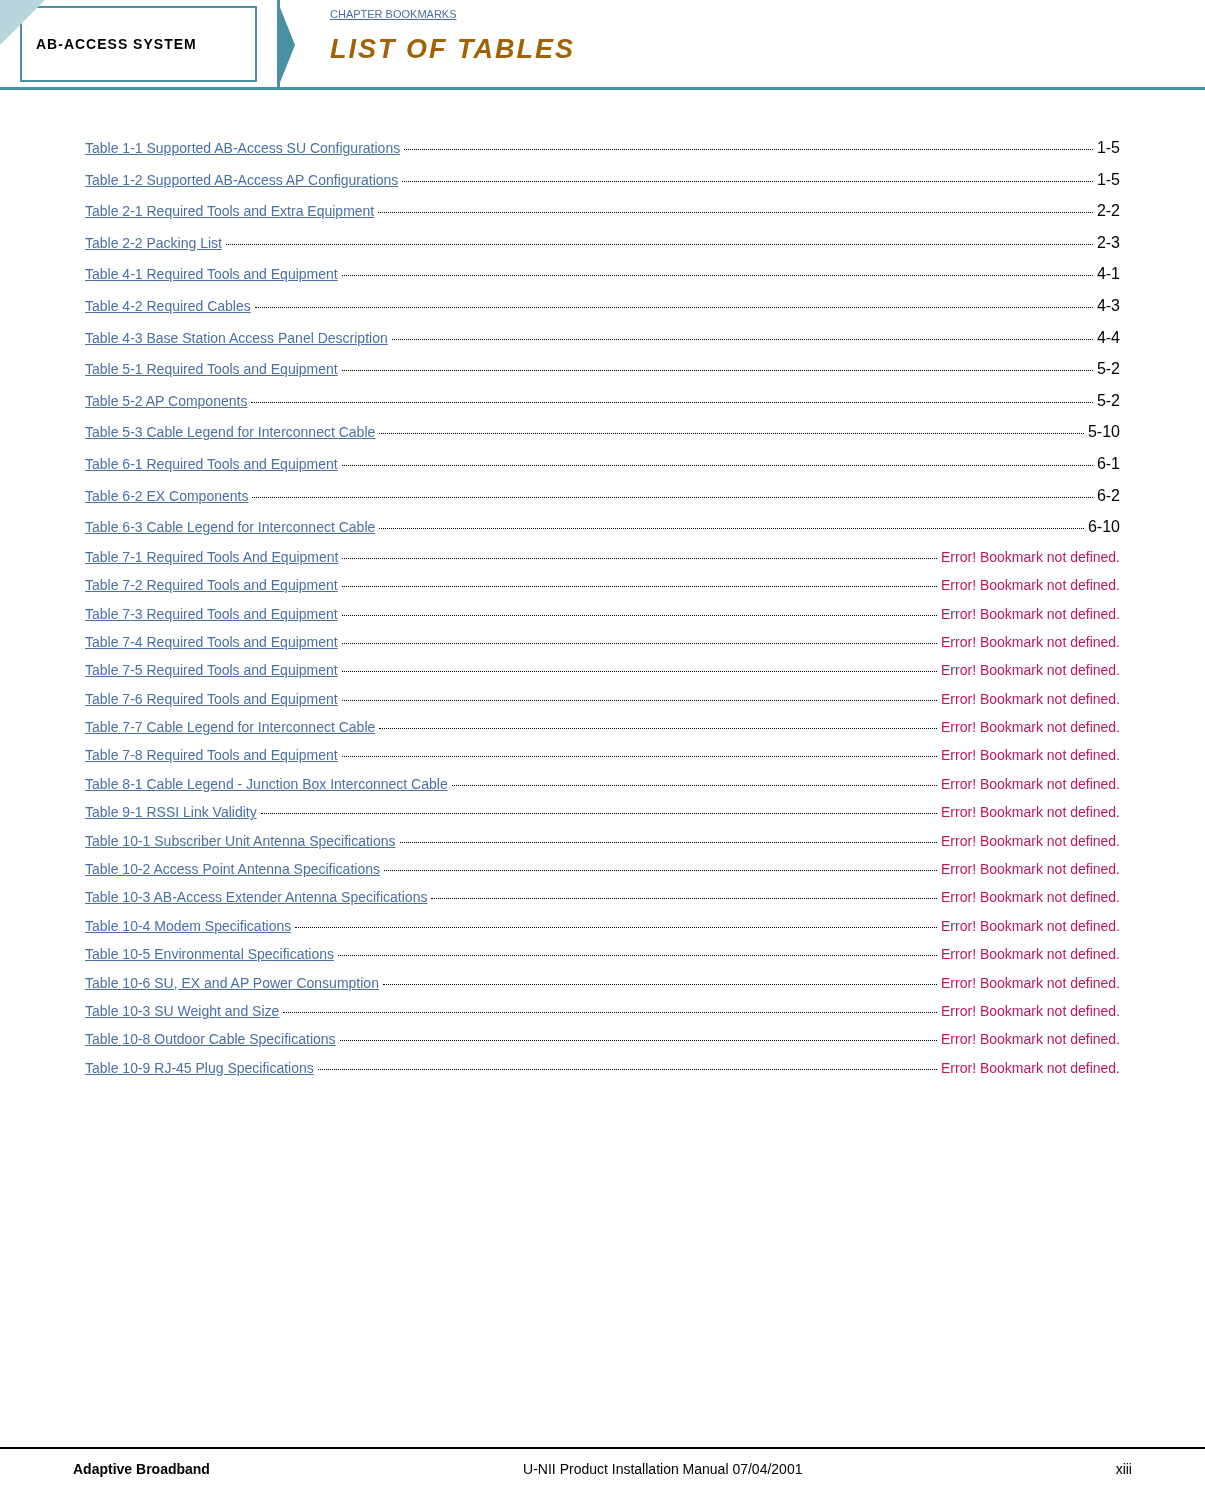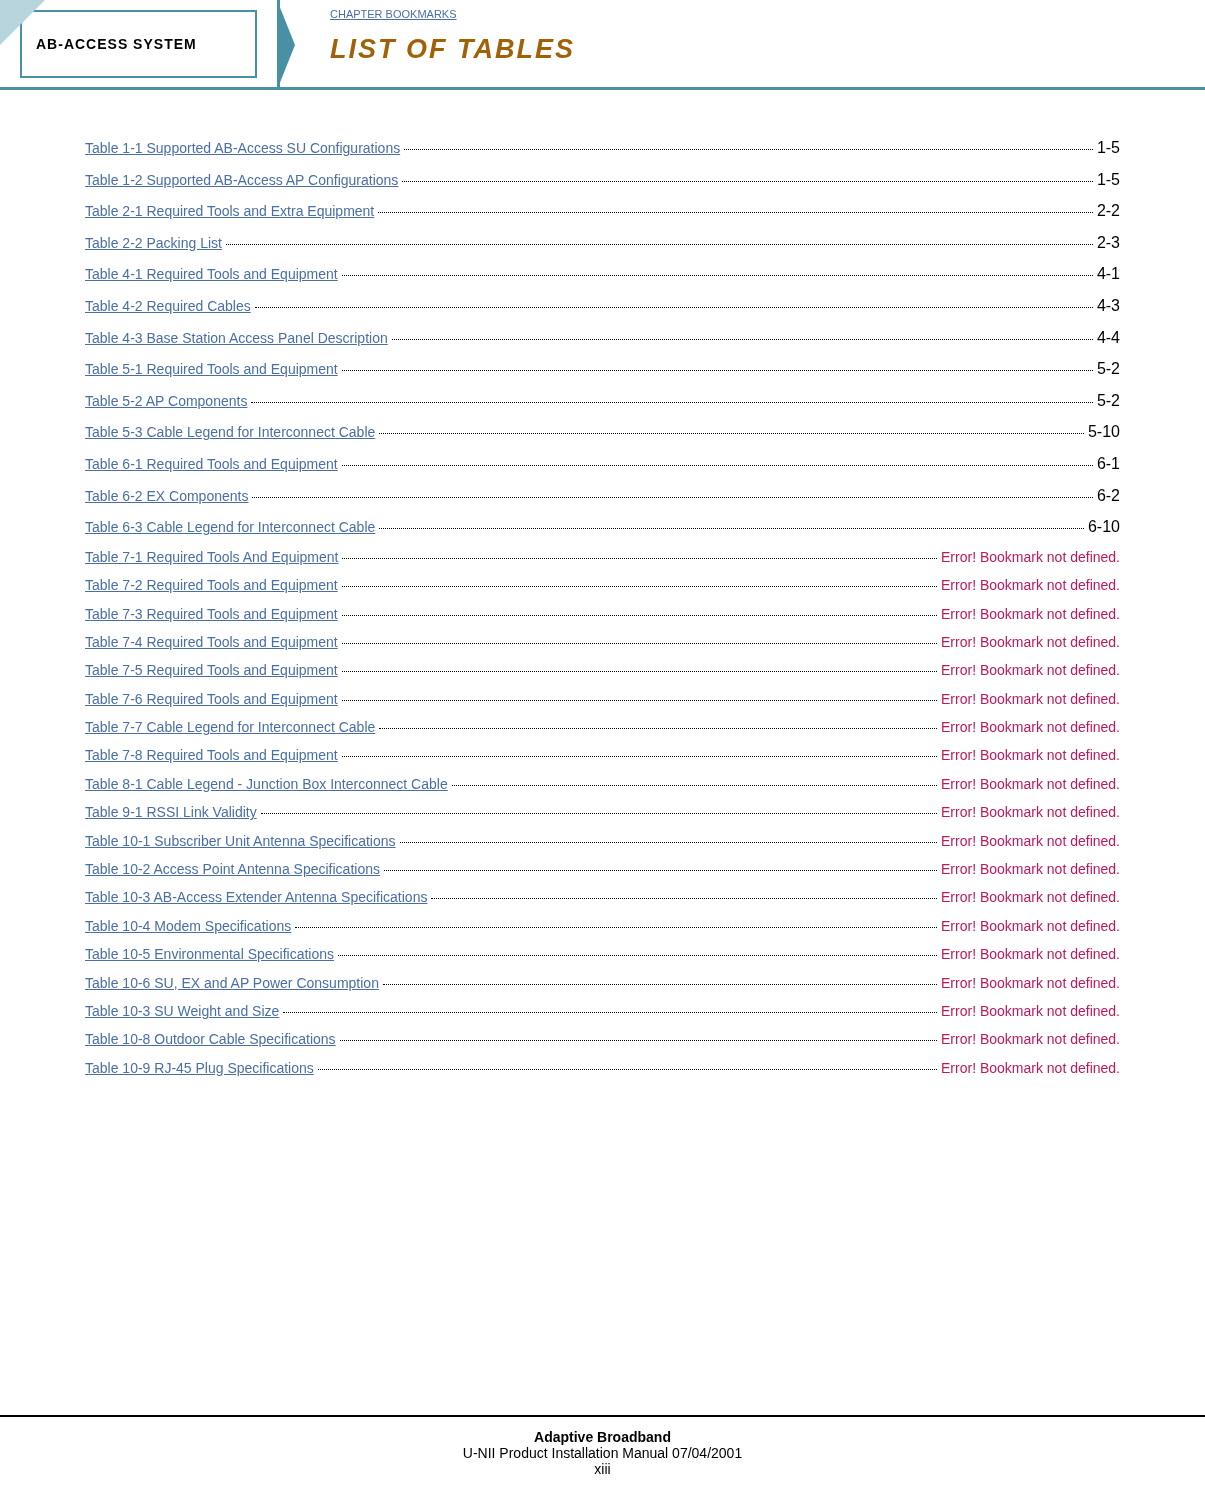--- a/index.html
+++ b/index.html
@@ -53,21 +53,21 @@
       border-top: 45px solid transparent;
       border-bottom: 45px solid transparent;
       border-left: 18px solid #4a90a4;
       z-index: 2;
     }
 
     .header-left-inner {
       border: 2px solid #4a90a4;
       padding: 8px 14px;
       width: 100%;
-      height: 68px;
+      height: 76px;
       display: flex;
       align-items: center;
     }
 
     .system-title {
       font-size: 14px;
       font-weight: bold;
       color: #000000;
       letter-spacing: 1px;
     }
@@ -145,25 +145,24 @@
     .toc-error {
       white-space: nowrap;
       font-size: 14px;
       font-weight: normal;
       color: #be185d;
     }
 
     
     .footer {
       border-top: 2px solid #000;
-      padding: 12px 44px;
+      padding: 12px 73px;
       display: flex;
       align-items: center;
       justify-content: space-between;
-      flex-direction: column;
     }
 
     .footer-brand {
       font-size: 14px;
       font-weight: bold;
     }
 
     .footer-brand span.adaptive {
       font-weight: bold;
     }

